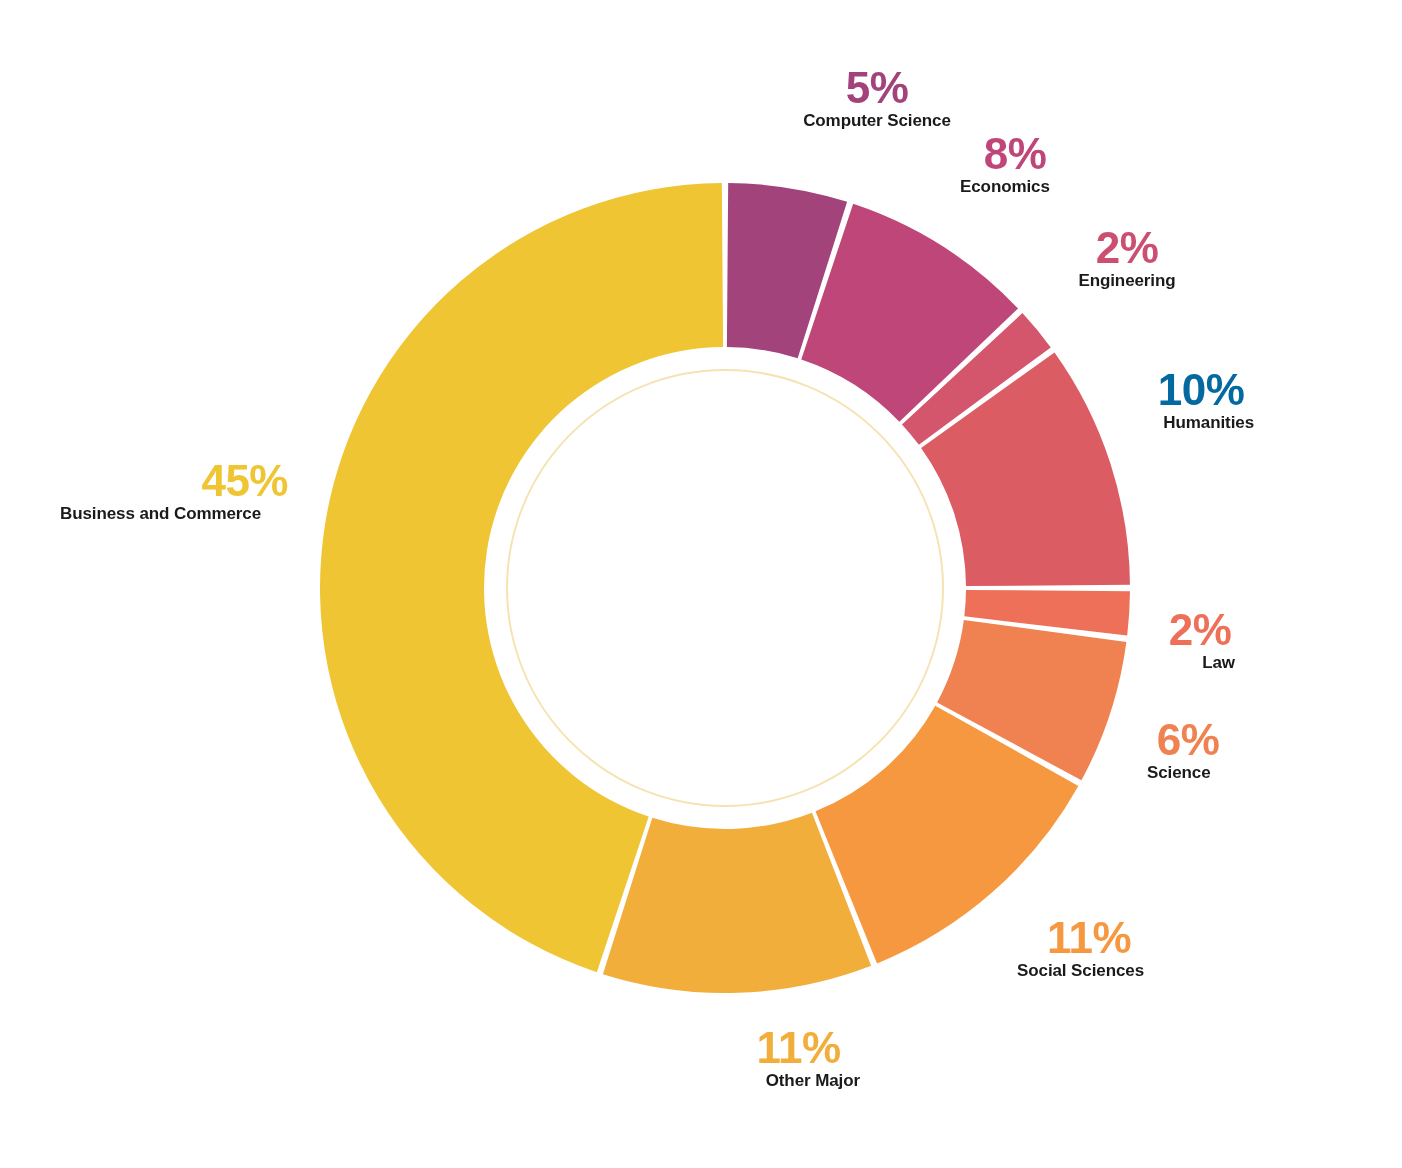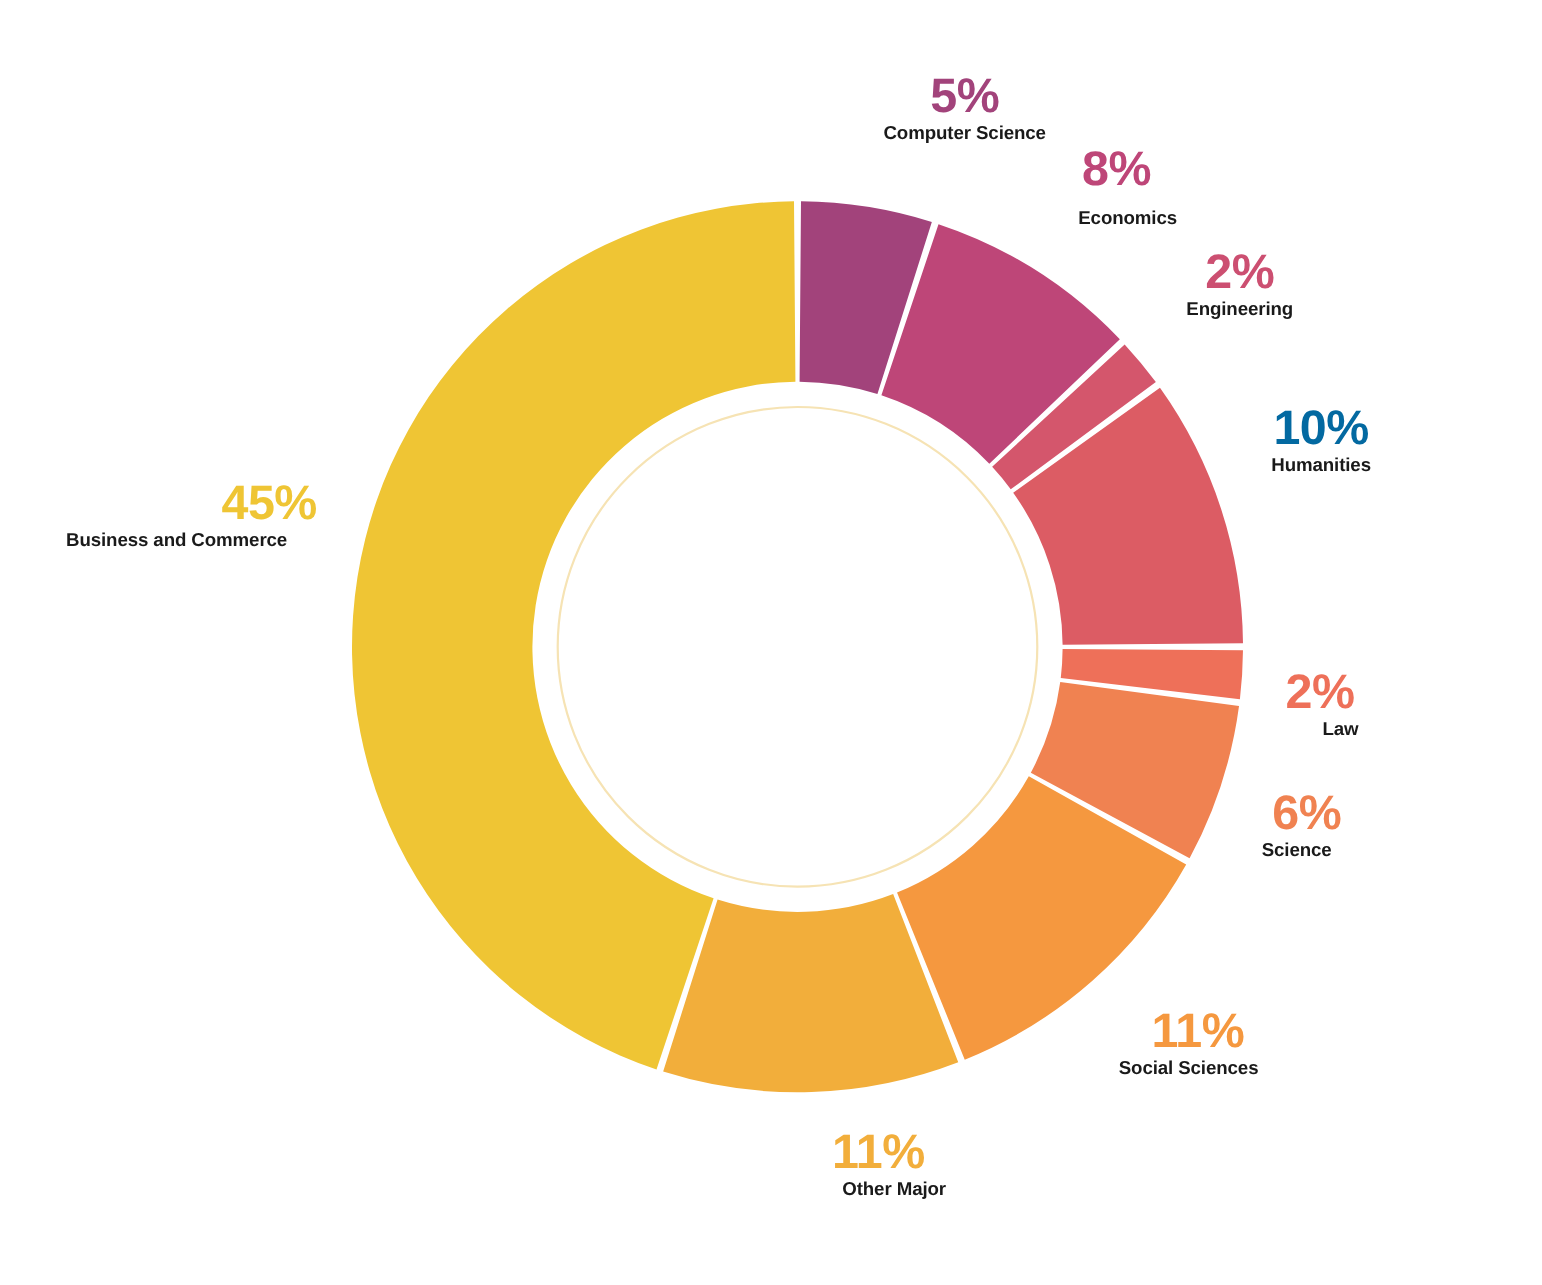--- a/index.html
+++ b/index.html
@@ -35,48 +35,48 @@
   .label.left   { text-align:right; }
   .label.center { text-align:center; }
 
   
   #lbl-cs   { left:793px;  top:66px;  }
   #lbl-cs .pct { text-align:center; width:168px; }
   #lbl-cs .name { text-align:center; width:168px; }
 
   #lbl-econ { left:960px;  top:132px; }
   #lbl-econ .pct { text-align:center; width:110px; }
-  #lbl-econ .name { text-align:right; width:110px;margin-top:12px; }
+  #lbl-econ .name { text-align:left; width:110px; }
 
   #lbl-eng  { left:1068px; top:226px; }
   #lbl-eng .pct { text-align:center; width:118px; }
   #lbl-eng .name { width:118px; }
 
   #lbl-hum  { left:1148px; top:368px; }
   #lbl-hum .pct { text-align:center; width:106px; }
-  #lbl-hum .name { text-align:center; width:106px; }
+  #lbl-hum .name { text-align:right; width:106px; }
 
   #lbl-law  { left:1165px; top:608px; }
   #lbl-law .pct { text-align:center; width:70px; }
   #lbl-law .name { text-align:right; width:70px; }
 
   #lbl-sci  { left:1147px; top:718px; }
   #lbl-sci .pct { text-align:center; width:82px; }
   #lbl-sci .name { text-align:left; width:82px; }
 
   #lbl-soc  { left:1017px; top:916px; }
   #lbl-soc .pct { text-align:center; width:144px; }
   #lbl-soc .name { text-align:left; width:144px; }
 
   #lbl-other{ left:737px;  top:1026px;}
   #lbl-other .pct { text-align:center; width:123px; }
   #lbl-other .name { text-align:right; width:123px; }
 
   #lbl-biz  { left:60px;   top:436px; }
-  #lbl-biz .pct { text-align:right; width:228px; }
+  #lbl-biz .pct { text-align:right; width:228px;margin-top:23px; }
   #lbl-biz .name { text-align:left; width:228px; }
 </style>
 </head>
 <body>
 
 <div id="page">
 
   <svg id="donut-svg" width="1402" height="1168" viewBox="0 0 1402 1168">
     <g id="slice-group">
         <path d="M 728.180829859928 183.0124911538602 A 405 405 0 0 1 847.1228737775208 201.85106021080452 L 797.6706483466235 358.21754447112073 A 241 241 0 0 0 726.8927901141794 347.0074330076057 Z" fill="#A2437B"></path>

